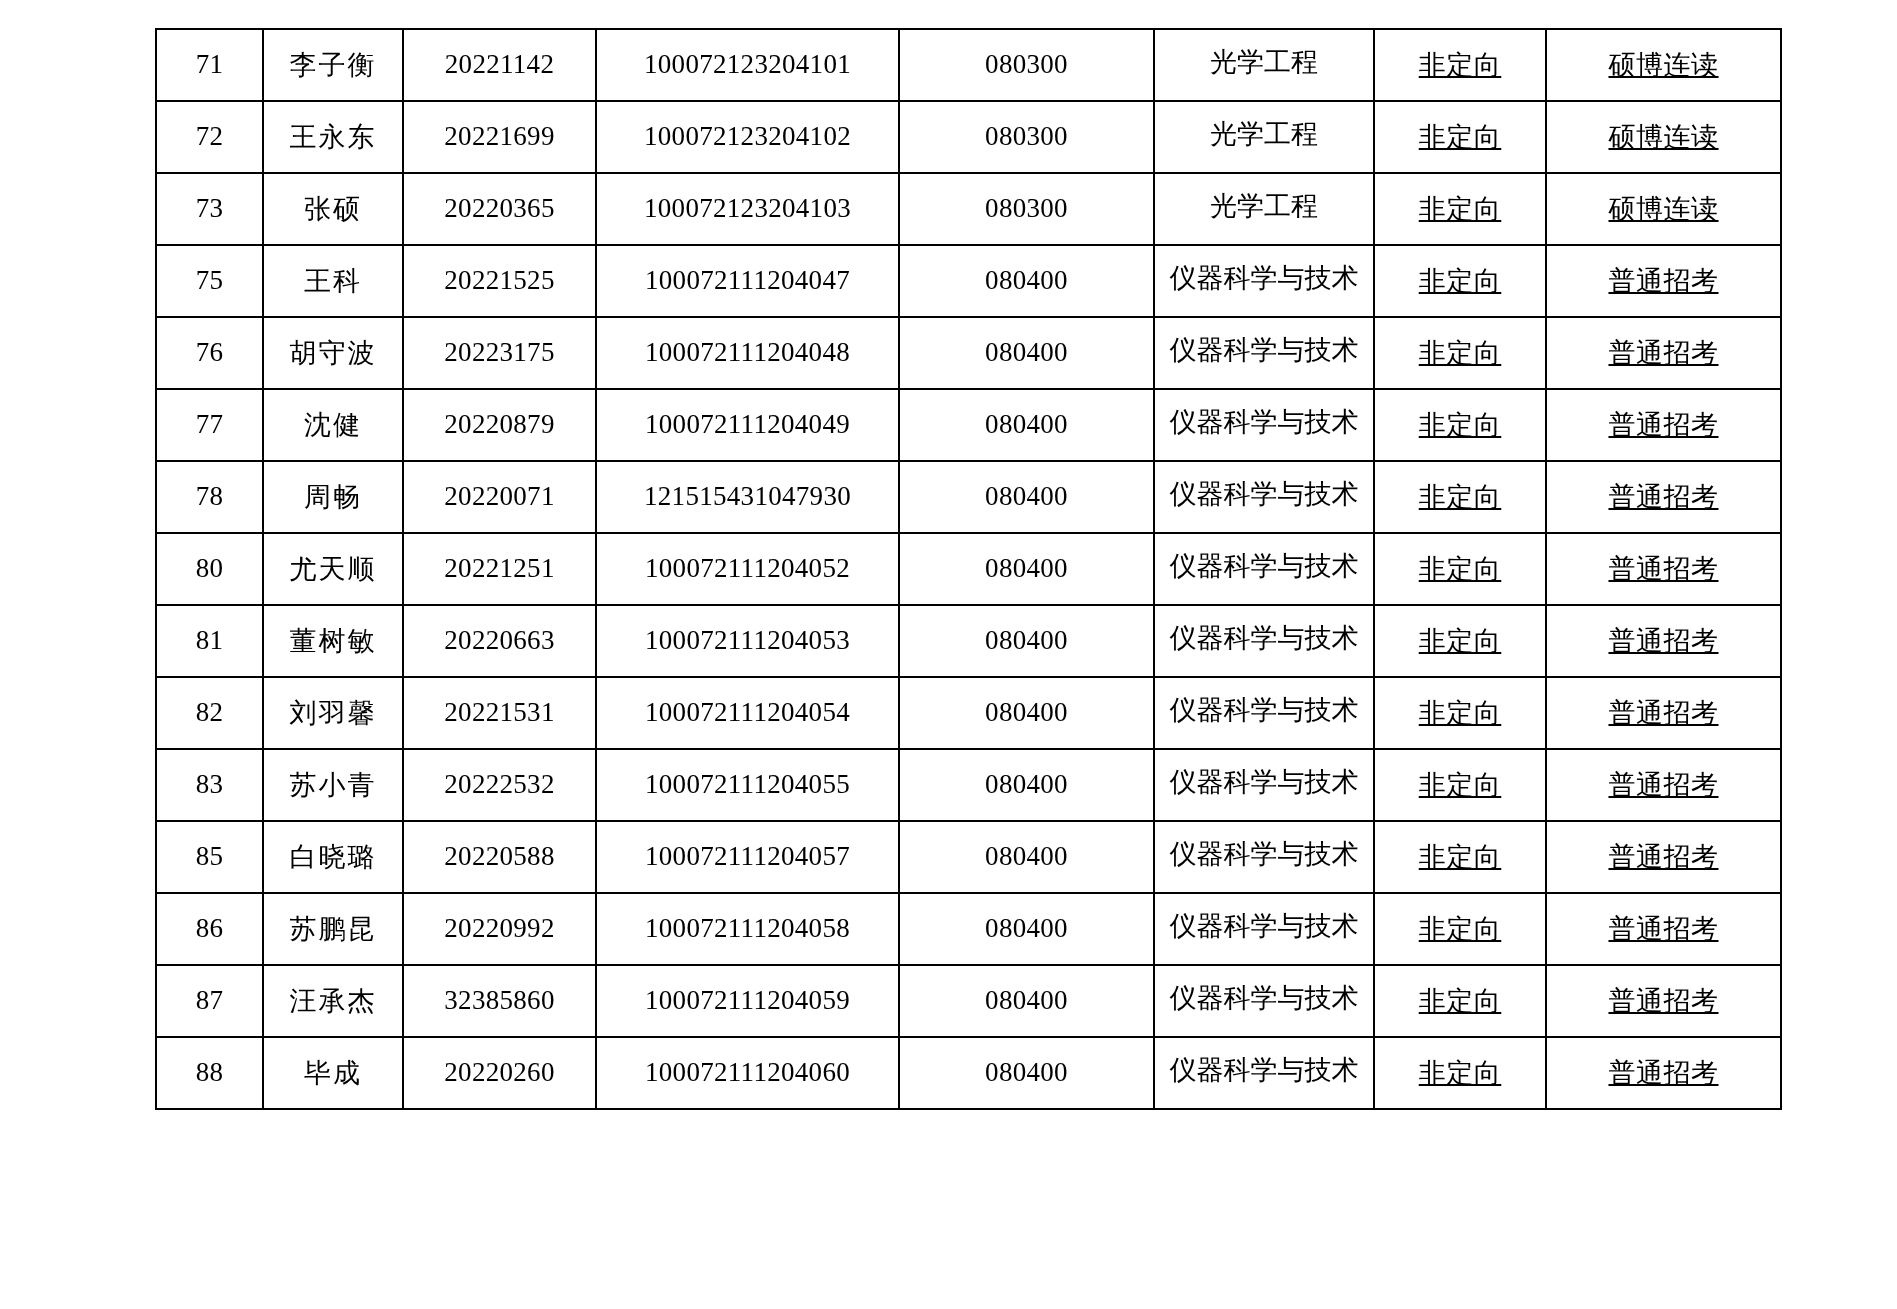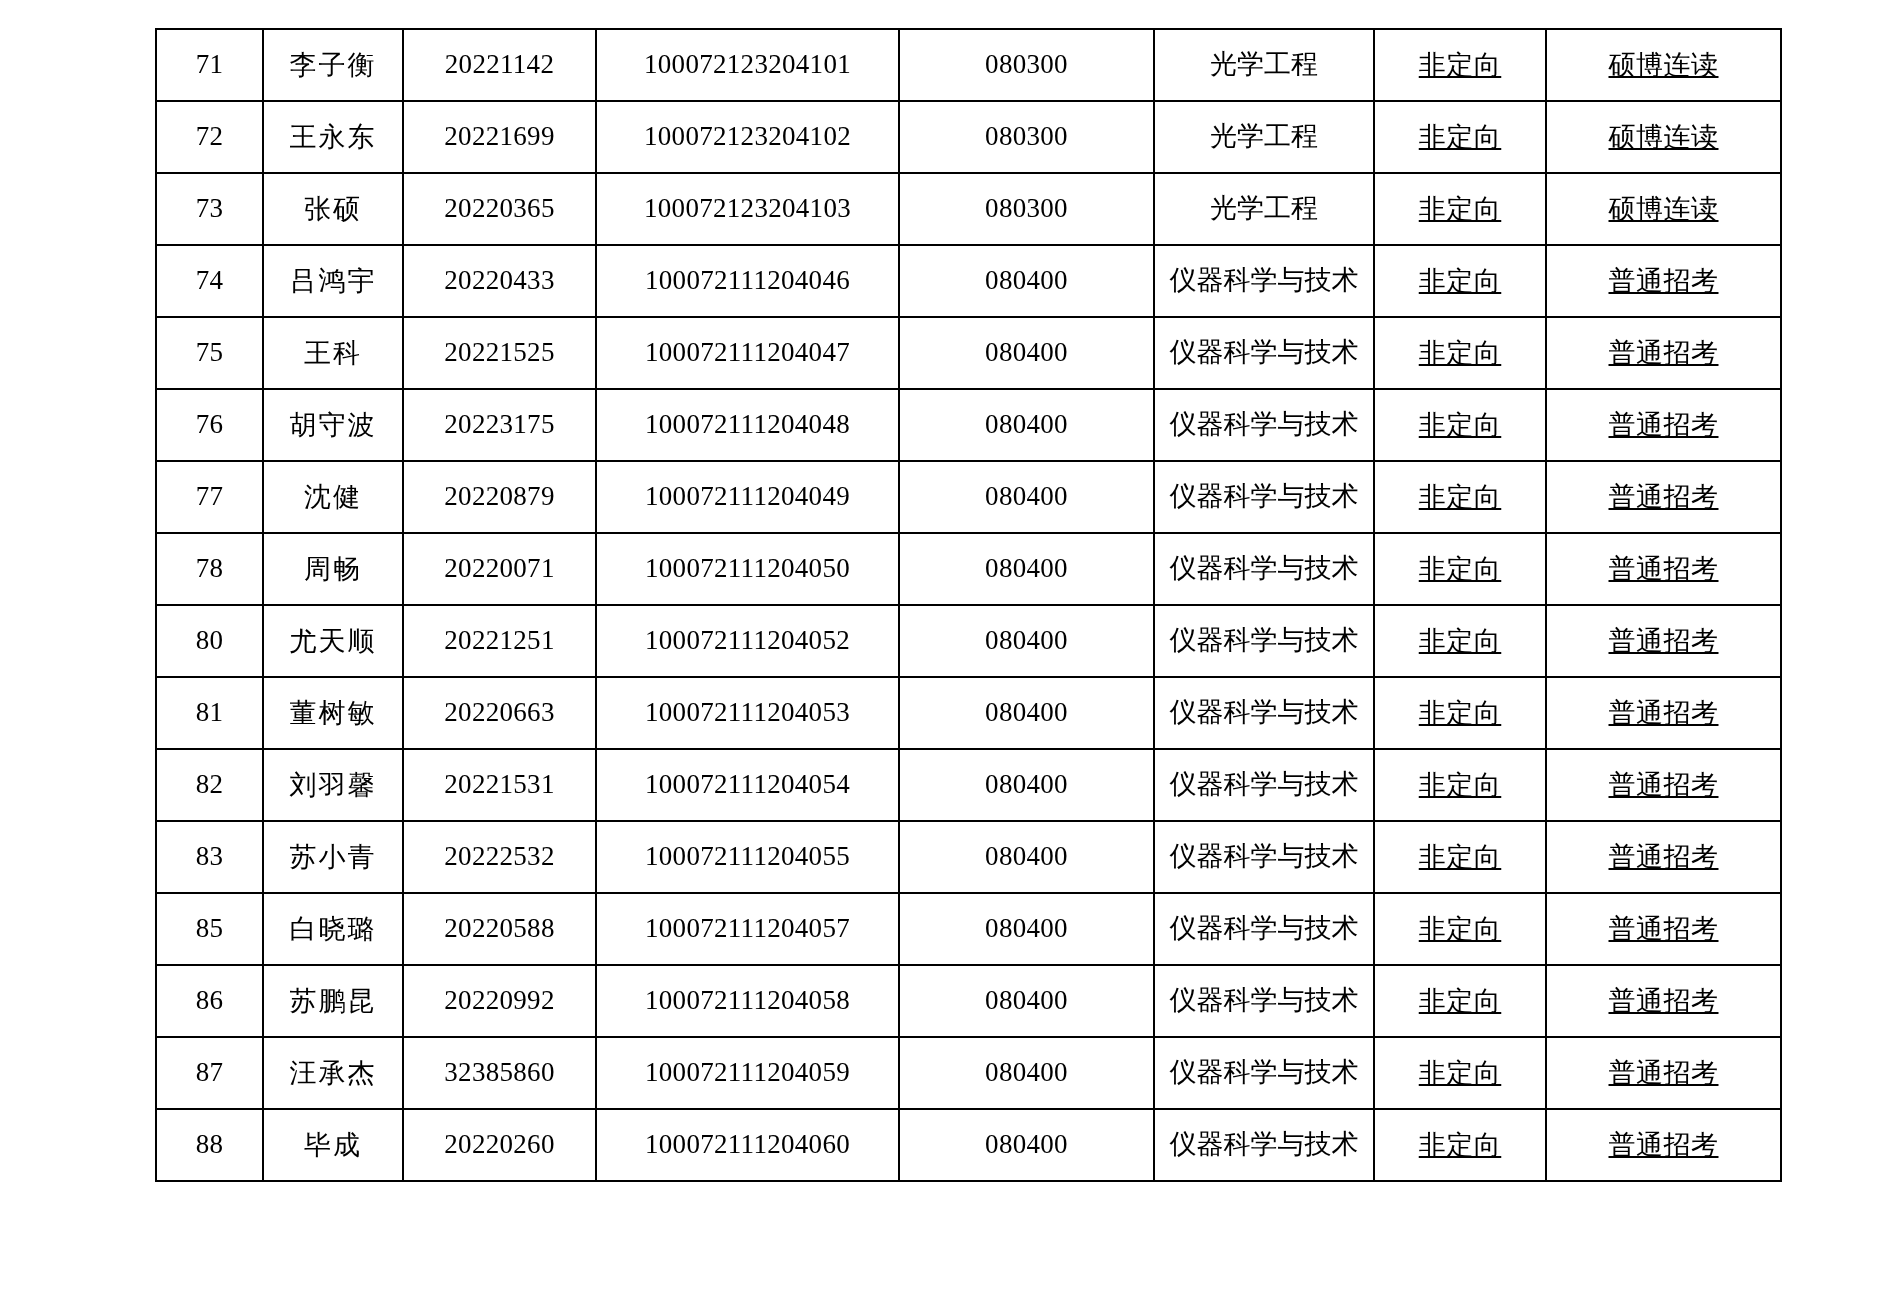--- a/index.html
+++ b/index.html
@@ -63,21 +63,21 @@
     font-size: 29px;
     letter-spacing: 0.3px;
   }
   td.name {
     font-family: "DejaVu Sans", "Liberation Sans", sans-serif;
     font-size: 27px;
     letter-spacing: 2px;
     margin-top: 45px;
   }
   td.major {
-    font-family: Liberation Sans, sans-serif;
+    font-family: Liberation Mono, monospace;
     font-size: 25px;
     letter-spacing: 0px;
     margin-left: 36px;
   }
 </style>
 </head>
 <body>
 
 <div class="page">
   <div class="table-wrap">
@@ -117,30 +117,20 @@
           <td class="num">73</td>
           <td class="name">张硕</td>
           <td class="num">20220365</td>
           <td class="num">100072123204103</td>
           <td class="num">080300</td>
           <td class="major">光学工程</td>
           <td class="cn">非定向</td>
           <td class="cn">硕博连读</td>
         </tr>
         <tr>
-          <td class="num">74</td>
-          <td class="name">吕鸿宇</td>
-          <td class="num">20220433</td>
-          <td class="num">100072111204046</td>
-          <td class="num">080400</td>
-          <td class="major">仪器科学与技术</td>
-          <td class="cn">非定向</td>
-          <td class="cn">普通招考</td>
-        </tr>
-        <tr>
           <td class="num">75</td>
           <td class="name">王科</td>
           <td class="num">20221525</td>
           <td class="num">100072111204047</td>
           <td class="num">080400</td>
           <td class="major">仪器科学与技术</td>
           <td class="cn">非定向</td>
           <td class="cn">普通招考</td>
         </tr>
         <tr>
@@ -160,21 +150,21 @@
           <td class="num">100072111204049</td>
           <td class="num">080400</td>
           <td class="major">仪器科学与技术</td>
           <td class="cn">非定向</td>
           <td class="cn">普通招考</td>
         </tr>
         <tr>
           <td class="num">78</td>
           <td class="name">周畅</td>
           <td class="num">20220071</td>
-          <td class="num">100072111204050</td>
+          <td class="num">121515431047930</td>
           <td class="num">080400</td>
           <td class="major">仪器科学与技术</td>
           <td class="cn">非定向</td>
           <td class="cn">普通招考</td>
         </tr>
         <tr>
           <td class="num">80</td>
           <td class="name">尤天顺</td>
           <td class="num">20221251</td>
           <td class="num">100072111204052</td>

